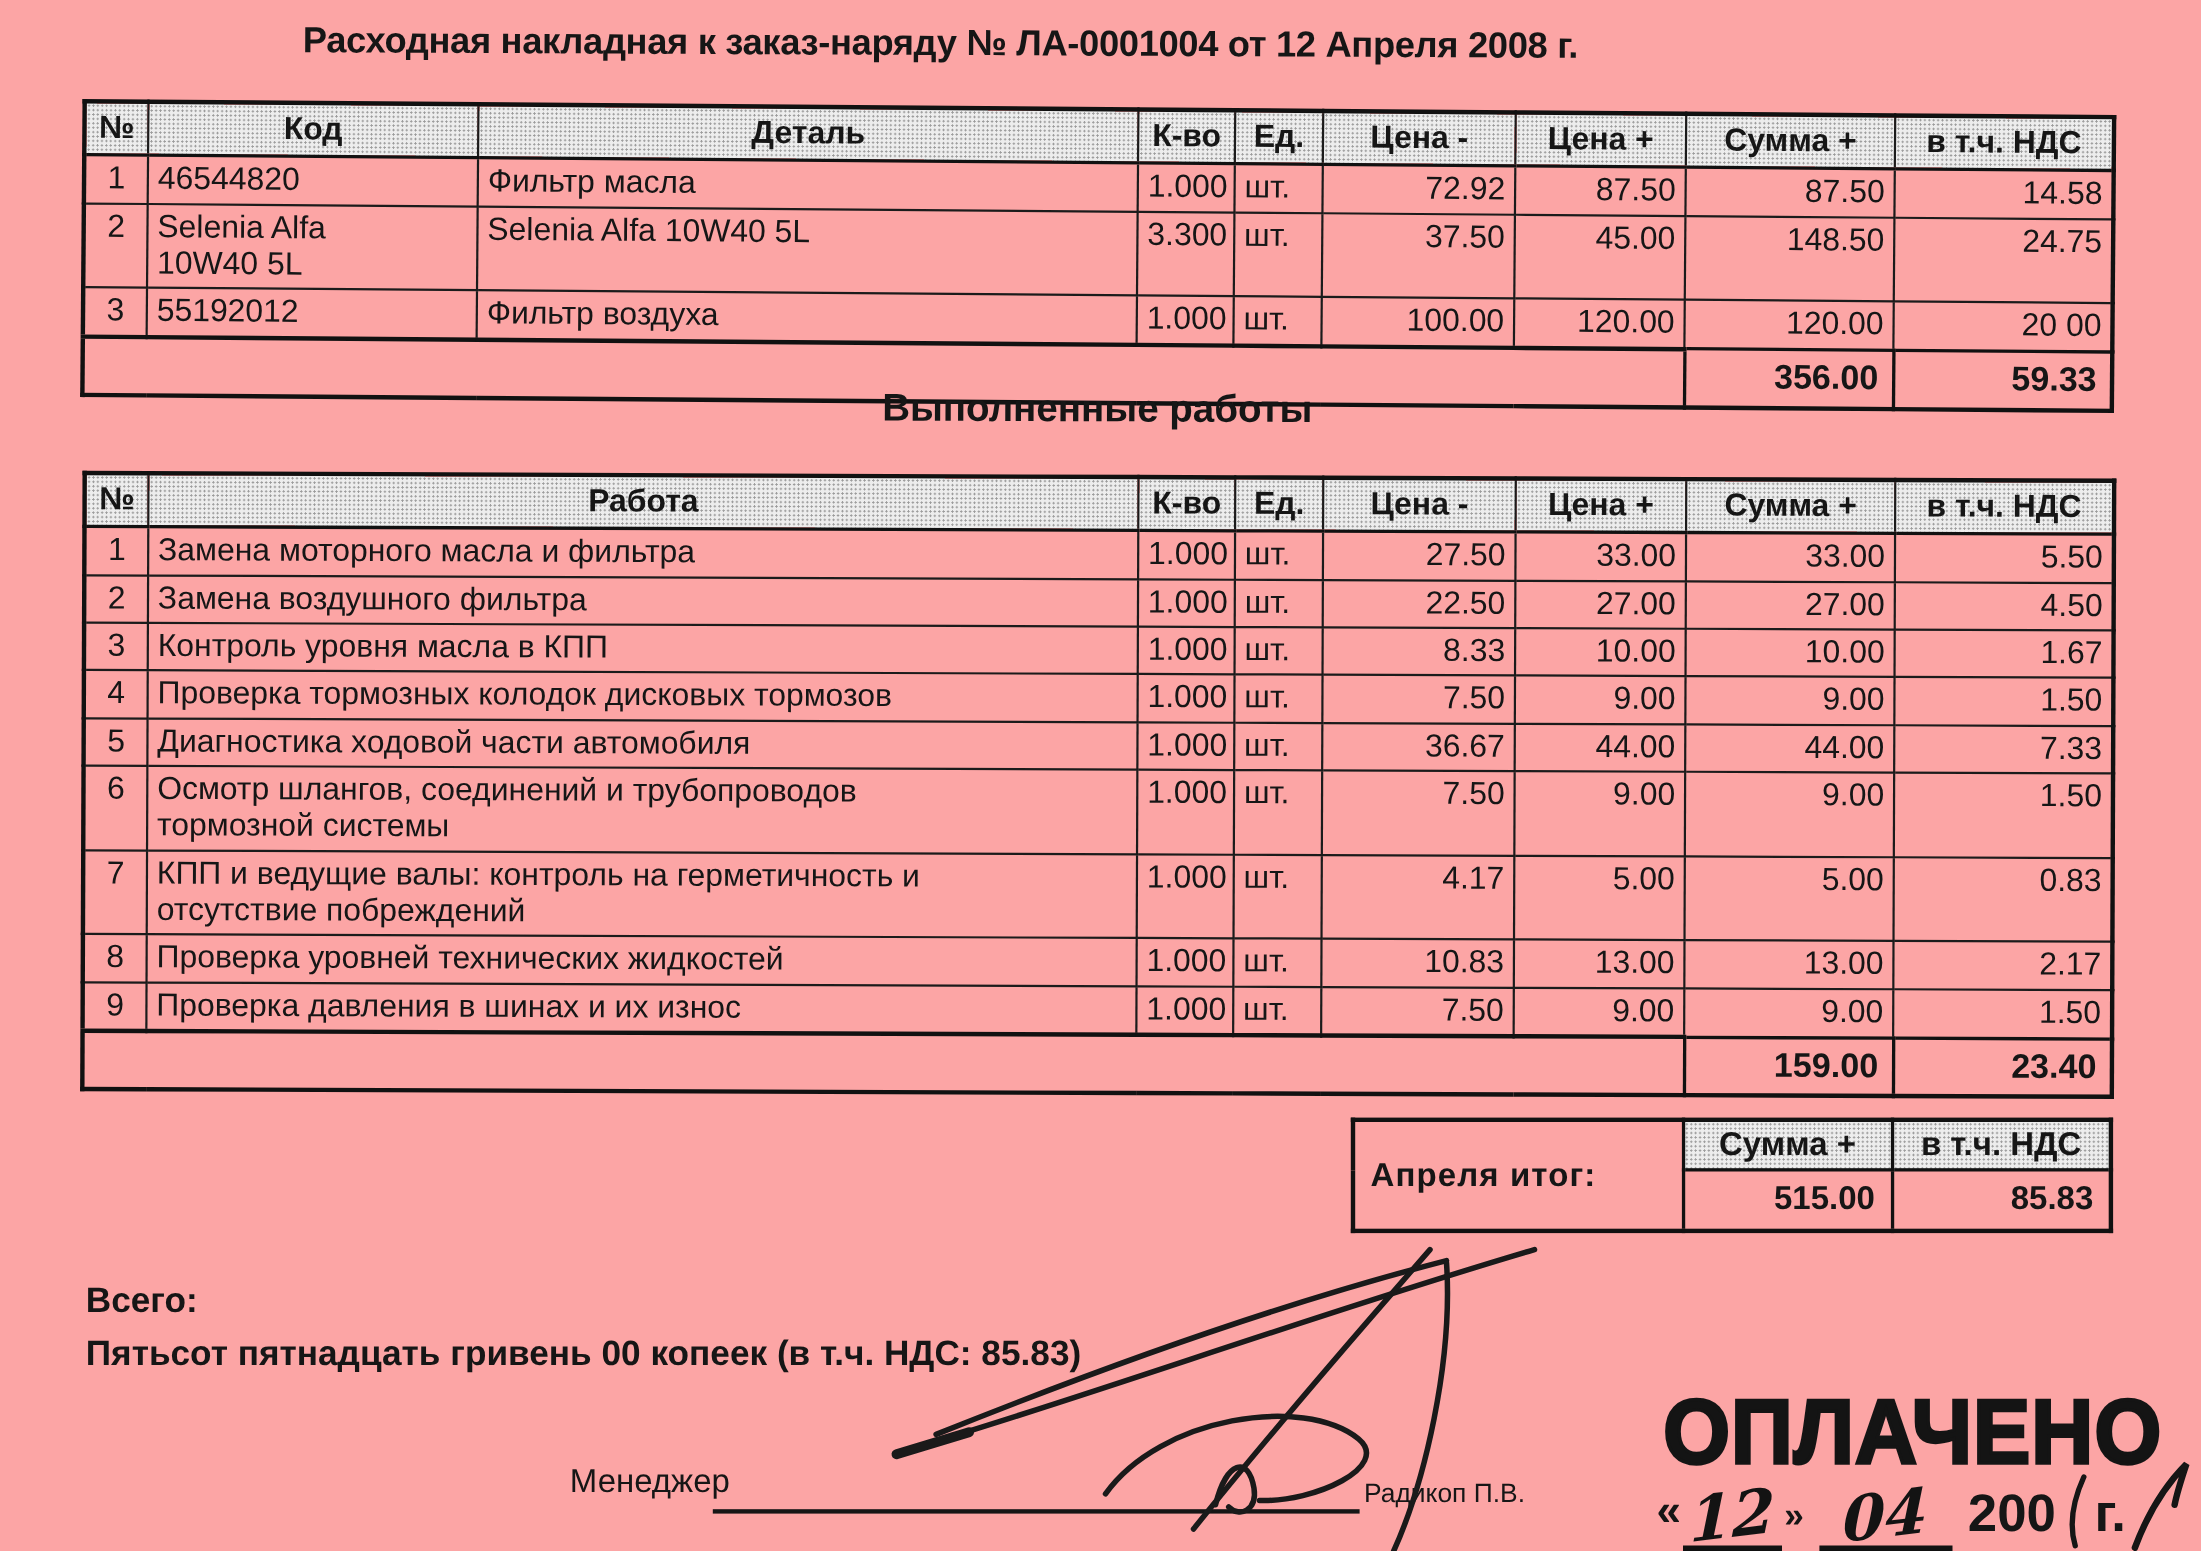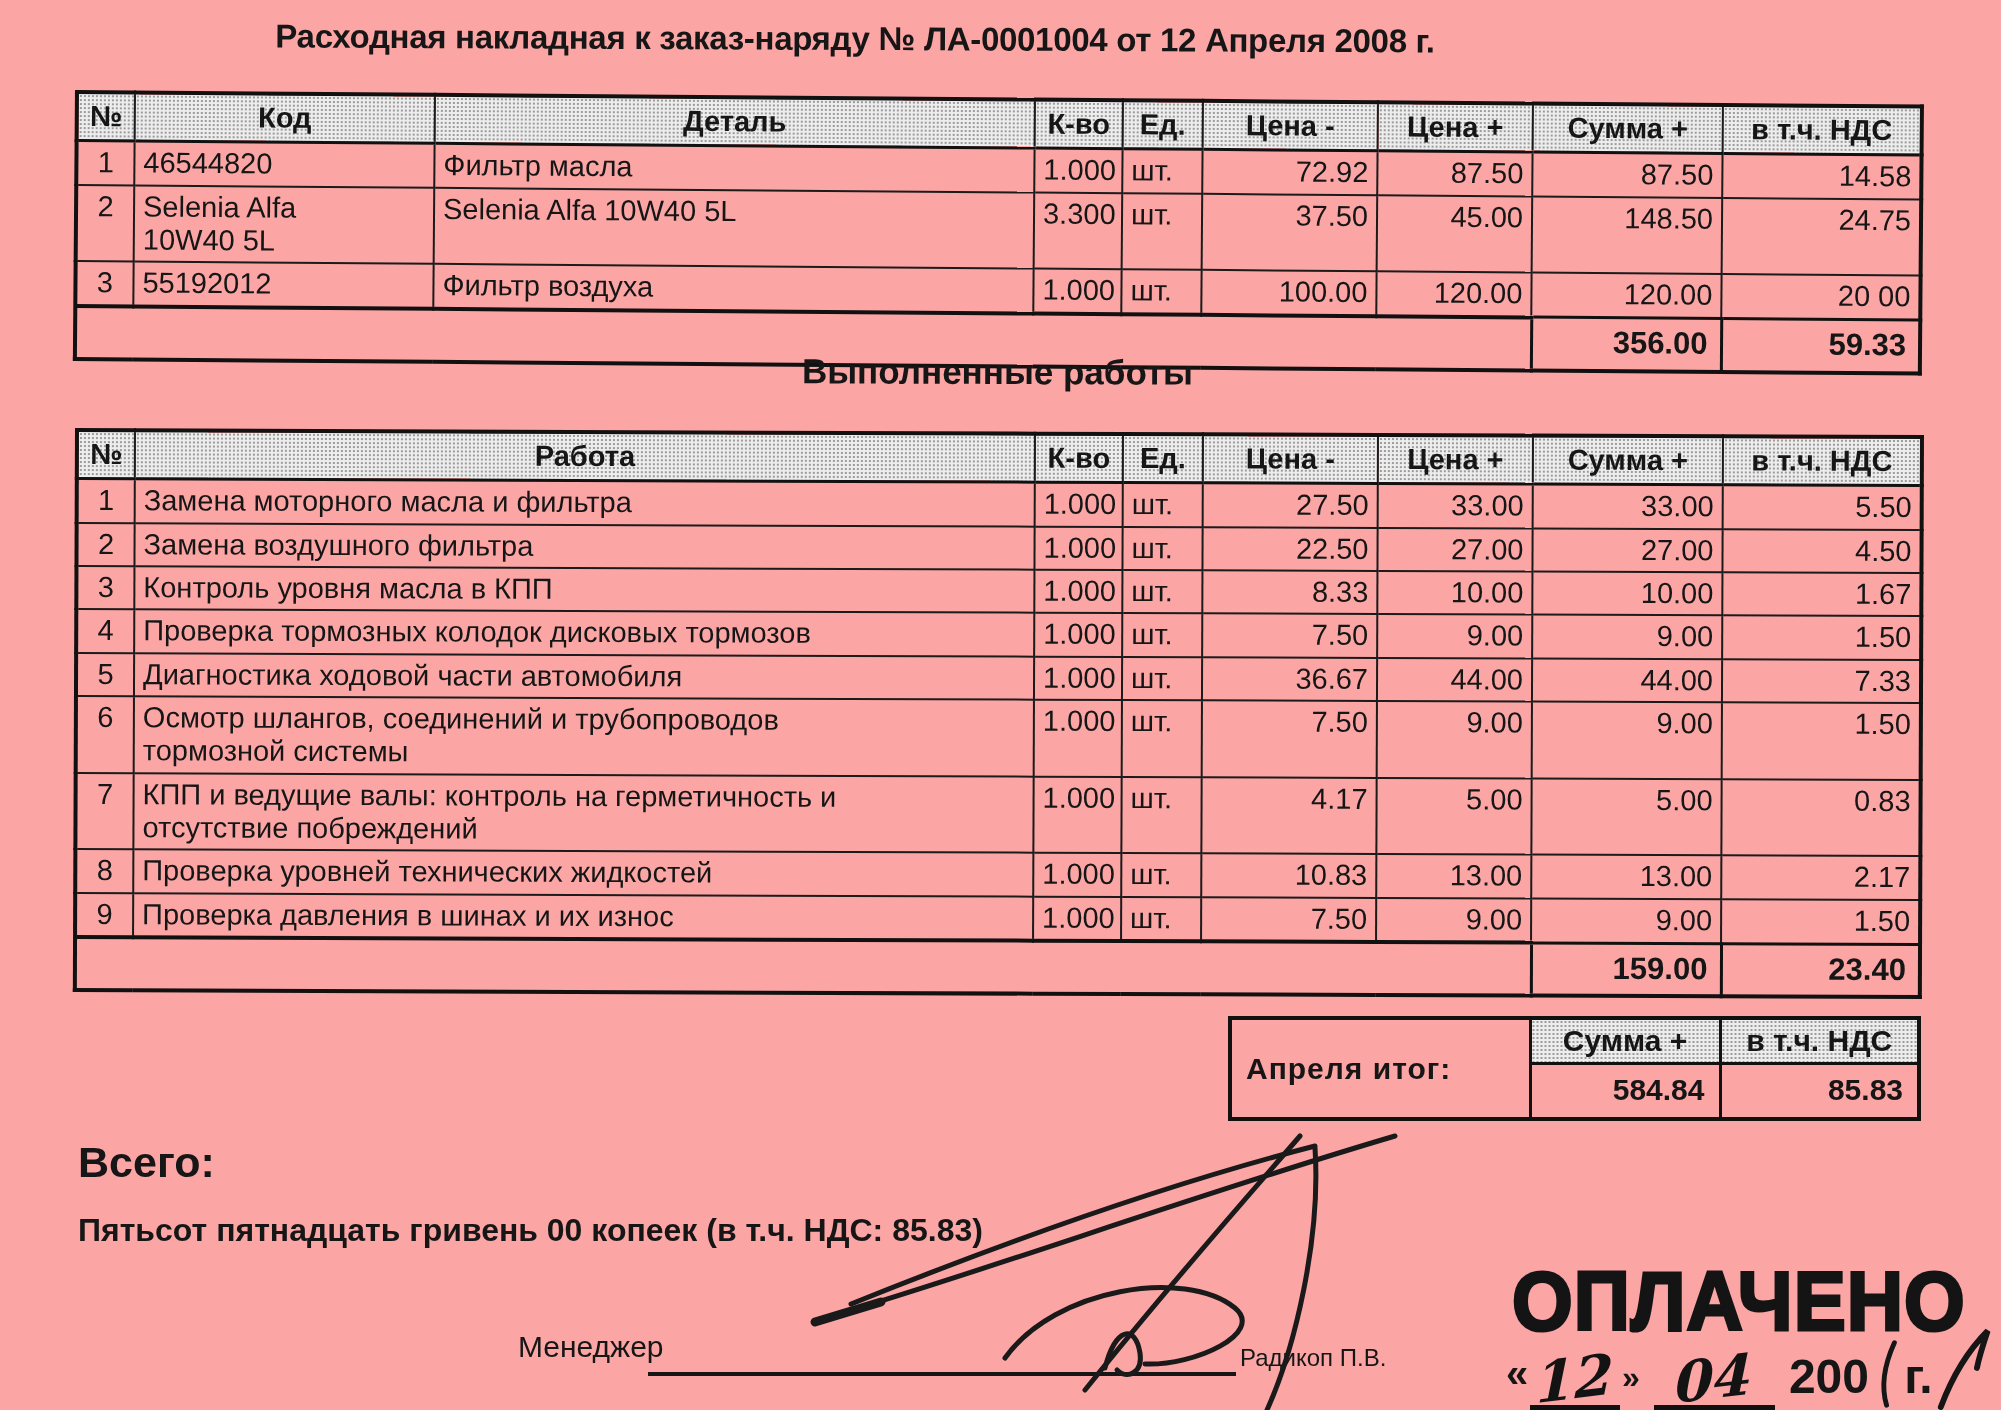--- a/index.html
+++ b/index.html
@@ -45,21 +45,21 @@
   table.grand { border-collapse:collapse; table-layout:fixed; border:4px solid #111; }
   table.grand td, table.grand th { border:3px solid #111; font-size:30px; }
   table.grand th {
     font-weight:bold; text-align:center; padding:4px 2px;
     background-color:#ededed;
     background-image:radial-gradient(#9b9b9b 0.9px, transparent 1.1px);
     background-size:4px 4px;
   }
   td.g-label { font-size:42px; font-weight:bold; padding:6px 10px 6px 14px; letter-spacing:1px; }
   td.g-val { font-weight:bold; font-size:32px; text-align:right; padding:8px 14px 10px 6px; }
-  .total-label { position:absolute; top:1138px; left:78px; font-size:43px; font-weight:bold; }
+  .total-label { position:absolute; top:1164px; left:78px; font-size:32px; font-weight:bold; }
   .amount-words { position:absolute; top:1212px; left:78px; font-size:32px; font-weight:bold; }
   .manager-label { position:absolute; top:1330px; left:518px; font-size:30px; }
   .sig-line { position:absolute; top:1372px; left:648px; width:588px; height:4px; background:#161616; }
   .manager-name { position:absolute; top:1344px; left:1240px; font-size:24px; }
   .sig-svg { position:absolute; top:1118px; left:755px; }
   .sig-svg path { fill:none; stroke:#1a1a1a; stroke-width:5; stroke-linecap:round; }
   .stamp-text {
     position:absolute; top:1254px; left:1512px; font-size:78px; font-weight:bold;
     letter-spacing:1px; transform:scaleY(1.06); transform-origin:0 0;
     -webkit-text-stroke:3px #141414; color:#141414; white-space:nowrap;
@@ -299,21 +299,21 @@
           <col style="width:190px">
           <col style="width:199px">
         </colgroup>
       <tbody>
           <tr>
         <td class="g-label" rowspan="2" data-interactable="false">Апреля итог:</td>
         <th data-interactable="false">Сумма +</th>
         <th data-interactable="false">в т.ч. НДС</th>
       </tr>
       <tr>
-        <td class="g-val" data-interactable="false">584.84</td>
+        <td class="g-val" data-interactable="false">515.00</td>
         <td class="g-val" data-interactable="false">85.83</td>
       </tr>
     </tbody>
       </table>
   </div>
 
   <div class="total-label" data-interactable="false">Всего:</div>
   <div class="amount-words" data-interactable="false">Пятьсот пятнадцать гривень 00 копеек (в т.ч. НДС: 85.83)</div>
 
   <div class="manager-label" data-interactable="false">Менеджер</div>

